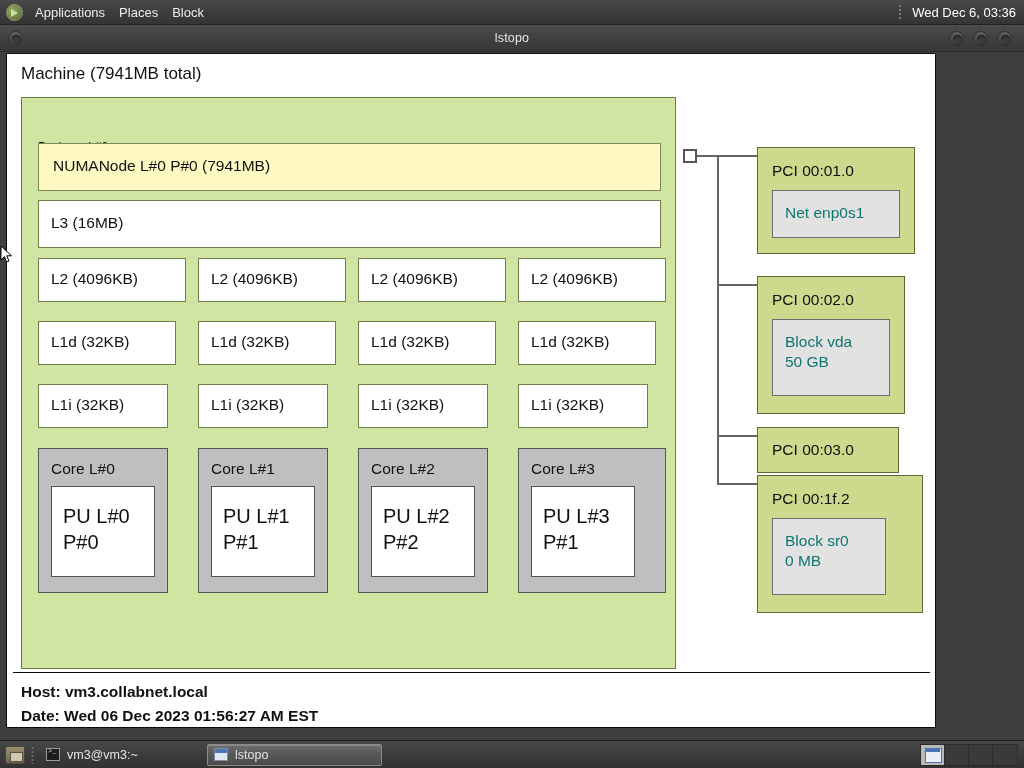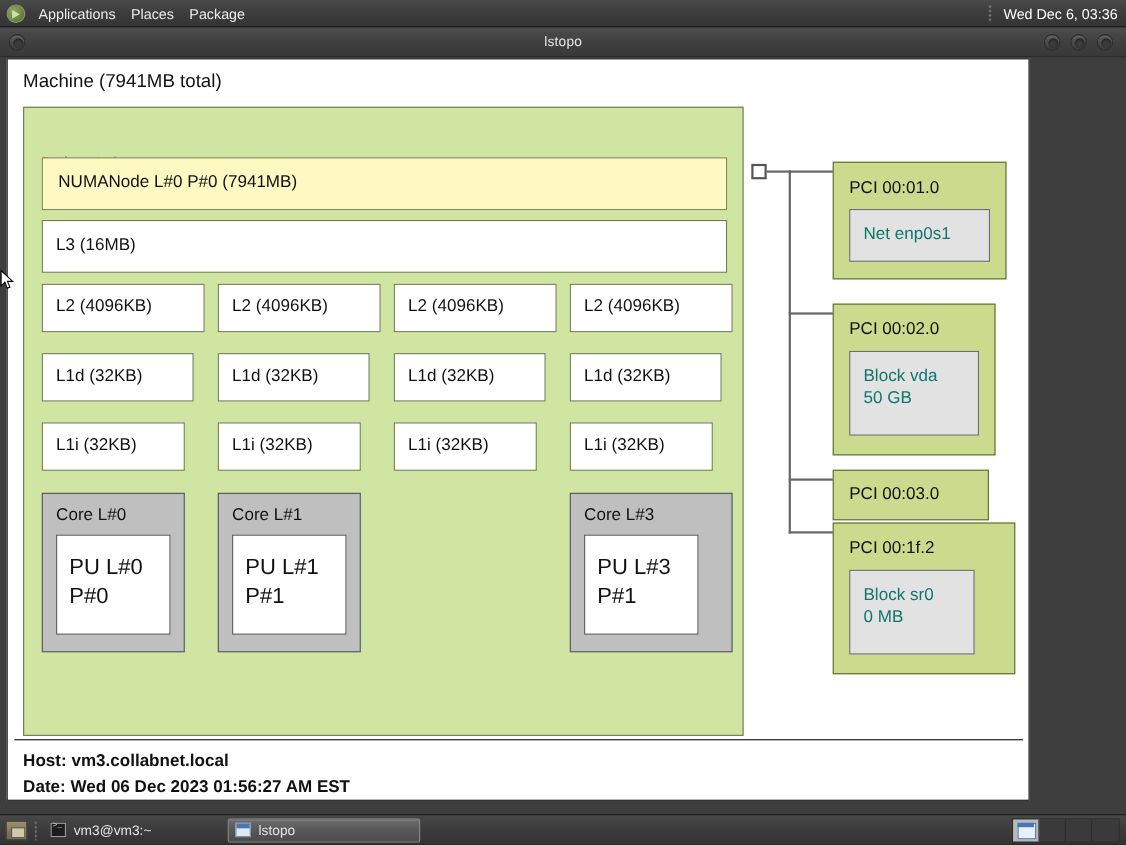--- a/index.html
+++ b/index.html
@@ -232,21 +232,21 @@
     background: #4a74b5; z-index: 2;
   }
 </style>
 </head>
 <body>
 
 <div id="top-panel">
   <div id="menu-logo"></div>
   <div class="menu-item">Applications</div>
   <div class="menu-item">Places</div>
-  <div class="menu-item">Package</div>
+  <div class="menu-item">Block</div>
   <div id="panel-spacer"></div>
   <div id="panel-dots"></div>
   <div id="clock">Wed Dec  6, 03:36</div>
 </div>
 
 <div id="window">
 
   <div id="titlebar">
     <div class="tb-btn" id="tb-menu"></div>
     <div id="window-title">lstopo</div>
@@ -316,20 +316,27 @@
 P#0</div>
         </div>
       </div>
       <div class="box core" style="left:176px;width:130px">
         <div class="box-label core-label">Core L#1</div>
         <div class="pu" style="left:12px;top:37px;width:104px;height:91px">
           <div class="pu-label">PU L#1
 P#1</div>
         </div>
       </div>
+      <div class="box core" style="left:336px;width:130px">
+        <div class="box-label core-label">Core L#2</div>
+        <div class="pu" style="left:12px;top:37px;width:104px;height:91px">
+          <div class="pu-label">PU L#2
+P#2</div>
+        </div>
+      </div>
       <div class="box core" style="left:496px;width:148px">
         <div class="box-label core-label">Core L#3</div>
         <div class="pu" style="left:12px;top:37px;width:104px;height:91px">
           <div class="pu-label">PU L#3
 P#1</div>
         </div>
       </div>
     </div>
 
     <div id="root-square"></div>

